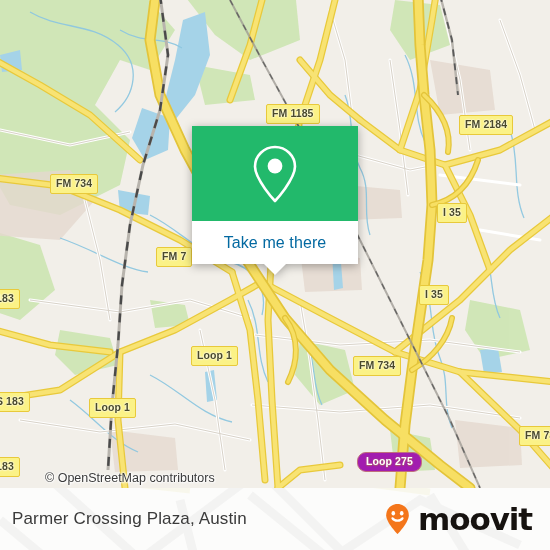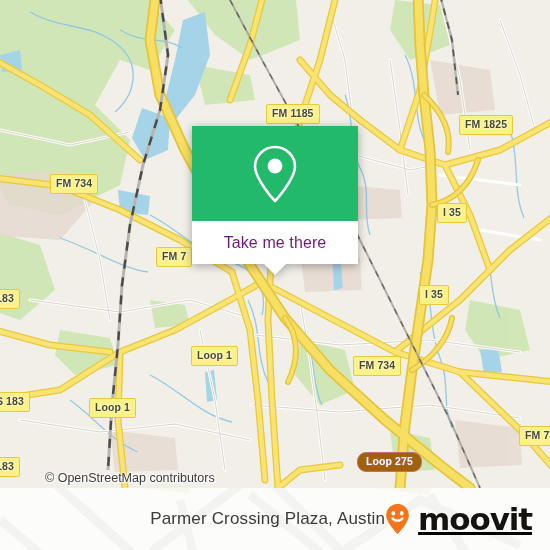--- a/index.html
+++ b/index.html
@@ -27,21 +27,21 @@
     font-size:10.5px;
     font-weight:bold;
     letter-spacing:.1px;
     line-height:1;
     padding:3px 5px 4px 5px;
     white-space:nowrap;
     box-sizing:border-box;
     text-shadow:0 0 2px #fff,0 0 2px #fff;
   }
   .shield.pill{
-    background:#a16207;
+    background:#a21caf;
     border:1.5px solid #c0707d;
     border-radius:9px;
     color:#ffffff;
     text-shadow:0 0 2px #b3606d,0 1px 1px #a85a66;
     padding:3px 8px 4px 8px;
   }
 
   
   #popup{
     position:absolute;left:192px;top:126px;width:166px;
@@ -50,43 +50,43 @@
   #popup-head{
     height:95px;background:#22b96b;
     display:flex;align-items:center;justify-content:center;
   }
   #popup-body{
     height:43px;background:#ffffff;
     display:flex;align-items:center;justify-content:center;
     position:relative;
   }
   #popup-label{
-    font-size:16px;color:#701a75;letter-spacing:.1px;text-align:center;
+    font-size:16px;color:#0369a1;letter-spacing:.1px;text-align:center;
   }
   #popup-tail{
     position:absolute;left:50%;margin-left:-11px;bottom:-11px;
     width:0;height:0;
     border-left:11px solid transparent;
     border-right:11px solid transparent;
     border-top:11px solid #ffffff;
   }
 
   
   #footer{
     position:absolute;left:0;top:488px;width:550px;height:62px;
     background:#fcfcfb;overflow:hidden;
   }
   #footer-bg{position:absolute;left:0;top:-488px;width:550px;height:550px;opacity:.085;}
   #footer-row{
     position:relative;width:100%;height:100%;
-    display:flex;align-items:center;justify-content:flex-end;
-    padding:0 18px 0 6px;box-sizing:border-box;
+    display:flex;align-items:center;justify-content:space-between;
+    padding:0 18px 0 12px;box-sizing:border-box;
   }
   #place-name{font-size:17px;color:#3b3b3b;letter-spacing:.15px;white-space:nowrap;}
-  #brand{display:flex;align-items:center;gap:8px;text-decoration:underline;}
+  #brand{display:flex;align-items:center;gap:8px;}
   #brand-word{
     font-size:31px;font-weight:bold;color:#16120f;letter-spacing:-1.1px;
     line-height:1;font-family:"DejaVu Sans",sans-serif;
   }
 
   
   #attribution{
     position:absolute;left:9px;top:471px;
     font-size:12.5px;color:#3a3a3a;
     text-shadow:0 0 3px #fff,0 0 3px #fff,0 0 2px #fff,1px 1px 2px #fff;
@@ -259,21 +259,21 @@
           <path d="M160,-5 L168,55 L160,110 L143,165 L130,225 L122,285 L118,345 L112,405 L108,470" stroke="#4a4a4a" stroke-width="2.4" stroke-dasharray="9 9"></path>
           <path d="M440,-5 L452,40 L458,95" stroke="#b8b4ad" stroke-width="2.4"></path>
           <path d="M440,-5 L452,40 L458,95" stroke="#5a5a5a" stroke-width="1.8" stroke-dasharray="7 7"></path>
           <path d="M230,0 L262,60 L295,120 L330,180 L360,240 L390,300 L420,360 L450,420 L480,488" stroke="#9b9790" stroke-width="2" opacity=".75"></path>
           <path d="M230,0 L262,60 L295,120 L330,180 L360,240 L390,300 L420,360 L450,420 L480,488" stroke="#555" stroke-width="1.4" stroke-dasharray="6 8" opacity=".8"></path>
         </g>
       </g>
     </svg>
 
     <div class="shield" style="left:266px;top:104px;">FM 1185</div>
-    <div class="shield" style="left:459px;top:115px;">FM 1825</div>
+    <div class="shield" style="left:459px;top:115px;">FM 2184</div>
     <div class="shield" style="left:437px;top:203px;">I 35</div>
     <div class="shield" style="left:50px;top:174px;">FM 734</div>
     <div class="shield" style="left:156px;top:247px;">FM 7</div>
     <div class="shield" style="left:-10px;top:289px;">183</div>
     <div class="shield" style="left:419px;top:285px;">I 35</div>
     <div class="shield" style="left:191px;top:346px;">Loop 1</div>
     <div class="shield" style="left:353px;top:356px;">FM 734</div>
     <div class="shield" style="left:-10px;top:392px;">S 183</div>
     <div class="shield" style="left:89px;top:398px;">Loop 1</div>
     <div class="shield" style="left:519px;top:426px;">FM 73</div>

